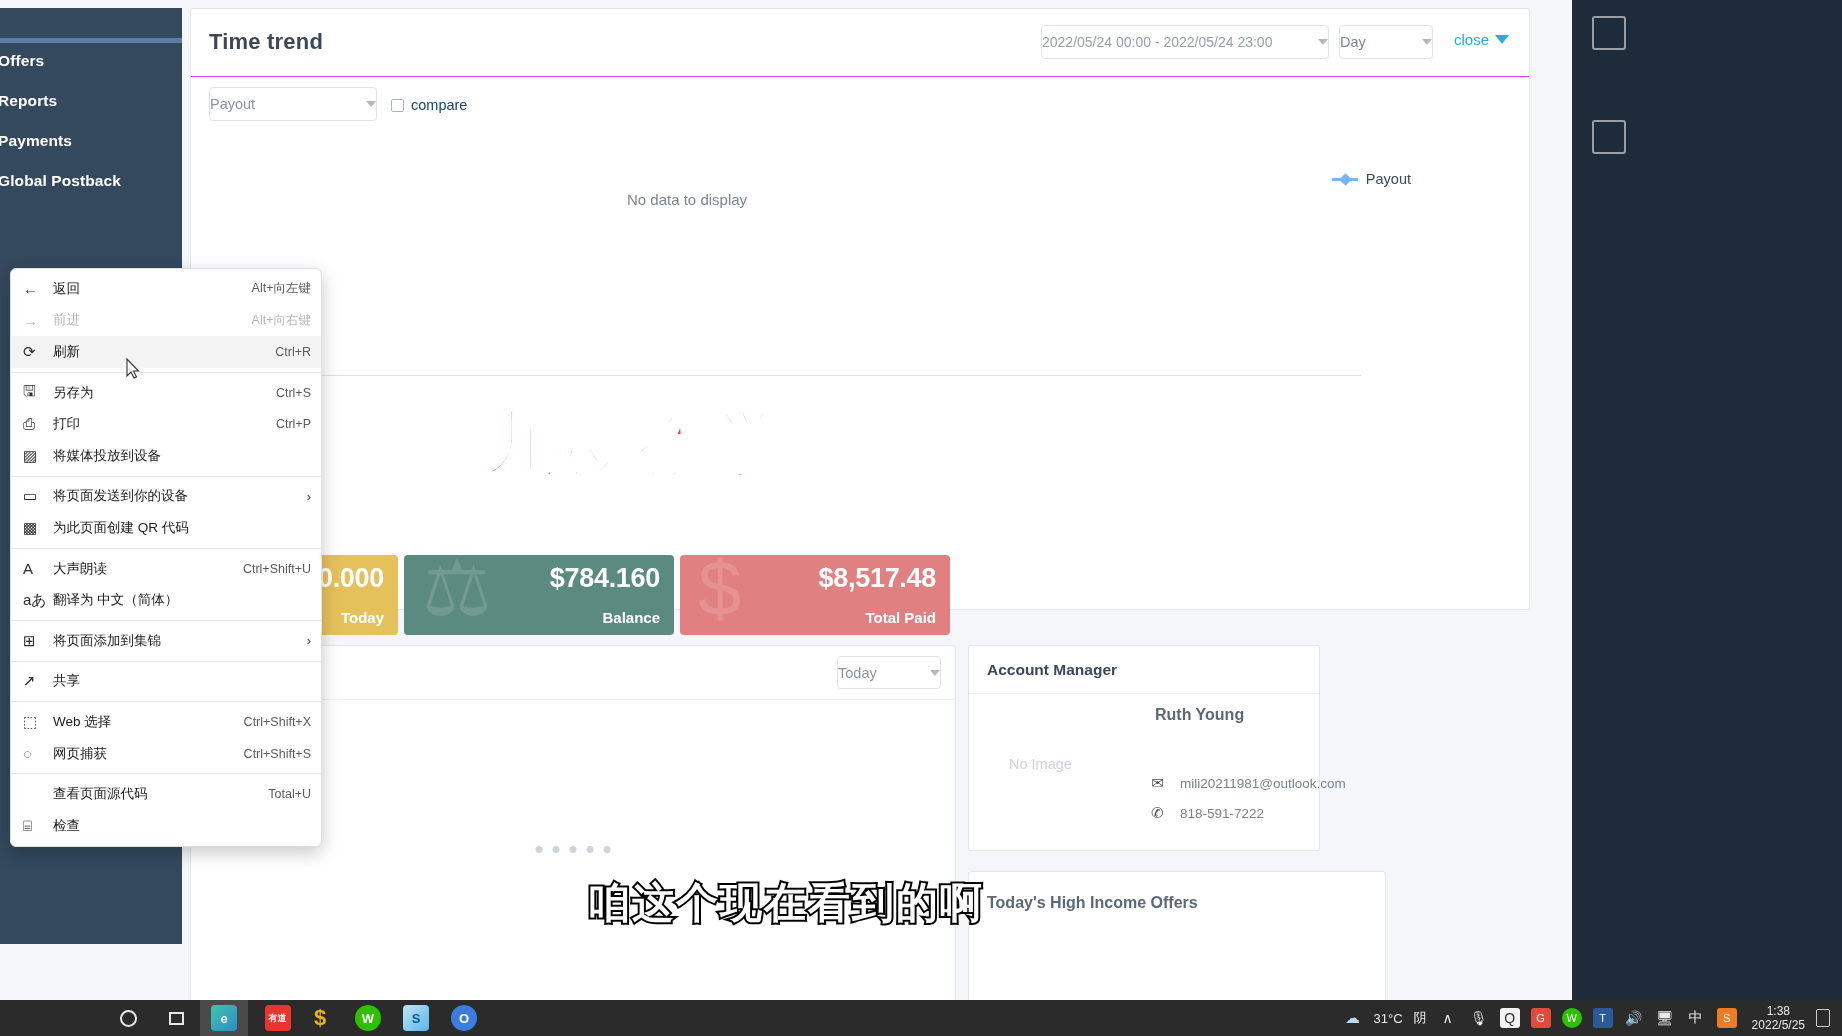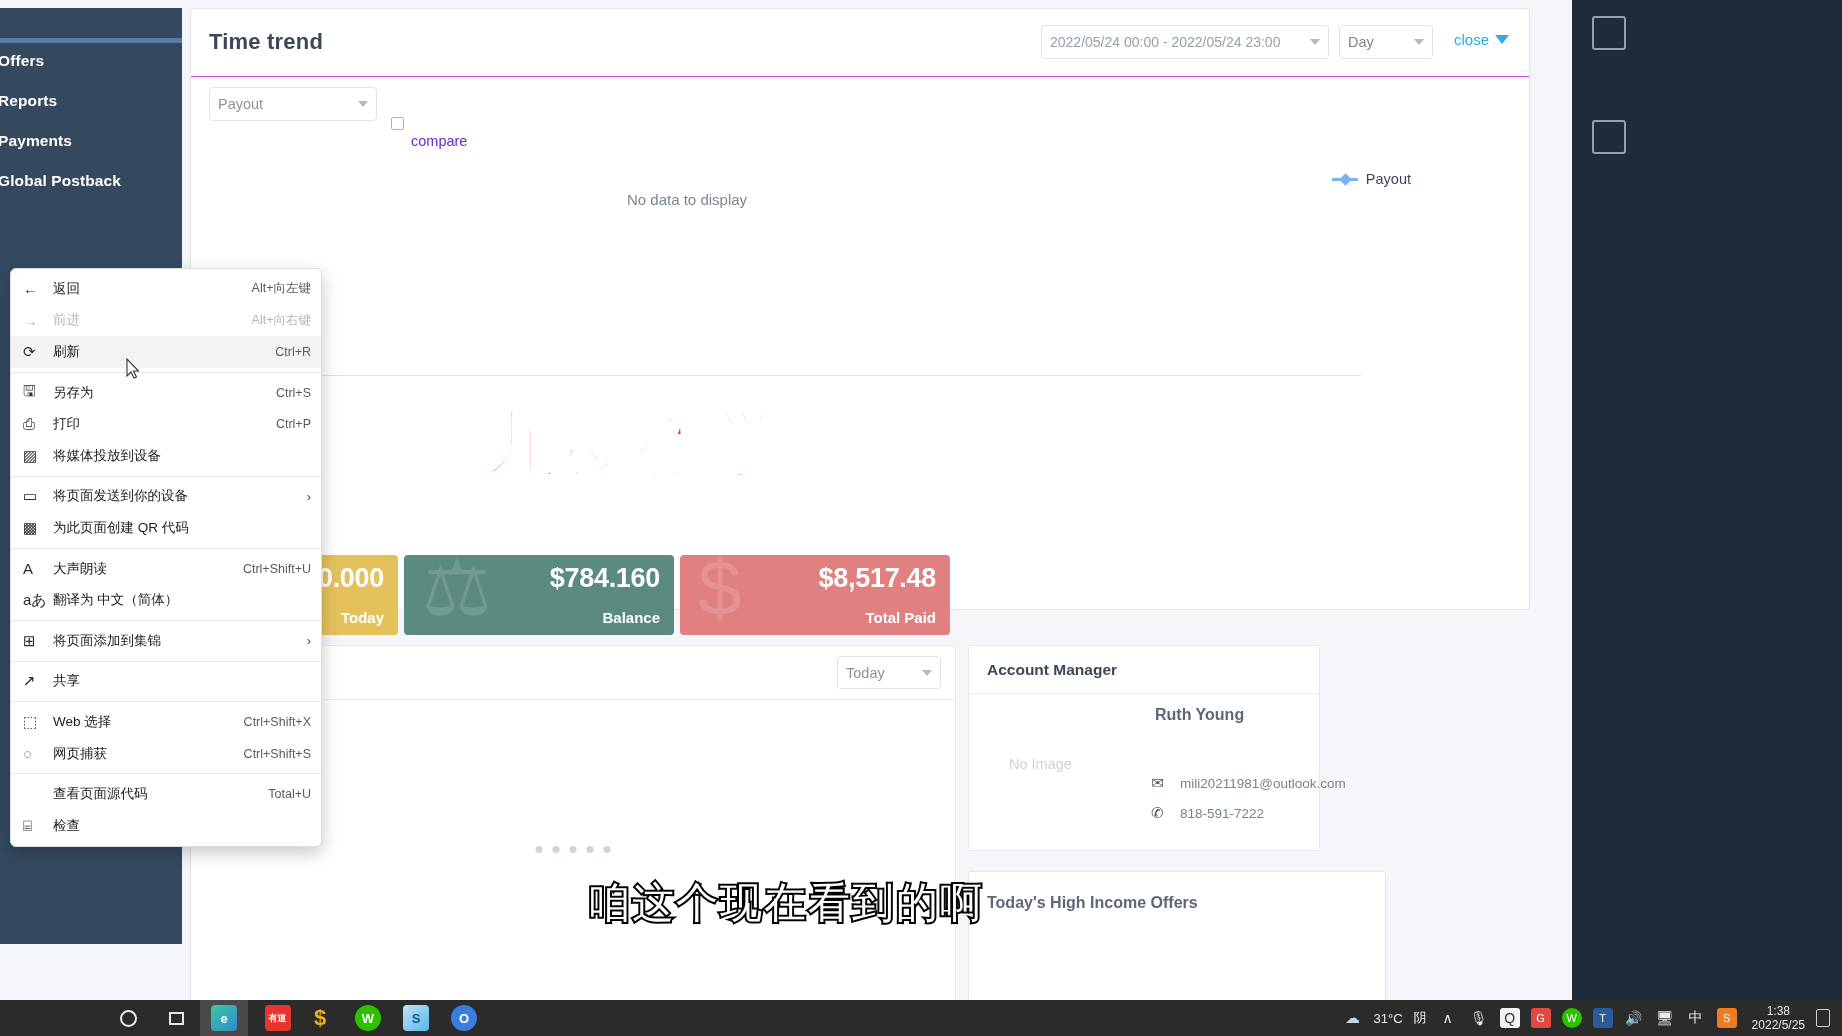--- a/index.html
+++ b/index.html
@@ -72,21 +72,21 @@
     position: relative; height: 68px; border-bottom: 1px solid #d946ef;
   }
   #tt-title {
     position: absolute; left: 18px; top: 20px;
     font-size: 22px; font-weight: bold; color: #3c4858; letter-spacing: .2px;
   }
   .ctrl-box {
     position: absolute;
     border: 1px solid #dfe3e8; border-radius: 4px; background: #fff;
     color: #9aa5b1; font-size: 14.5px;
-    display: flex; align-items: center; padding: 0 8px;
+    display: flex; align-items: center; padding: 0 0;
   }
   #daterange {
     right: 200px; top: 16px; width: 288px; height: 34px;
     justify-content: space-between;
   }
   #daterange .dr-text { color: #95a0ac; font-size: 14px; white-space: nowrap; }
   #granularity {
     right: 96px; top: 16px; width: 94px; height: 34px;
     justify-content: space-between; color: #7a8591;
   }
@@ -107,21 +107,21 @@
   #metric-select {
     position: absolute; left: 18px; top: 10px; width: 168px; height: 34px;
     justify-content: space-between; color: #8a949f;
   }
   #compare-wrap {
     position: absolute; left: 200px; top: 20px; display: flex; align-items: center; gap: 7px;
   }
   #compare-box {
     width: 13px; height: 13px; border: 1px solid #aab3bc; border-radius: 2px; background: #fff;
   }
-  #compare-label { font-size: 14.5px; color: #6d28d9; margin-top: 36px; }
+  #compare-label { font-size: 14.5px; color: #0c4a6e; }
 
   #chart-area { position: relative; height: 476px; }
   #nodata {
     position: absolute; left: 436px; top: 60px;
     color: #7b8794; font-size: 15px;
   }
   #legend {
     position: absolute; right: 118px; top: 40px; display: flex; align-items: center; gap: 8px;
   }
   #legend .lg-marker {
@@ -243,21 +243,21 @@
   
   #watermark {
     position: absolute; left: 484px; top: 396px; z-index: 50;
     font-size: 72px; font-weight: bold; color: #ff2b45;
     -webkit-text-stroke: 3px #ffffff;
     letter-spacing: 4px;
     font-family: "DejaVu Sans", "Liberation Sans", sans-serif;
   }
   #subtitle {
     position: absolute; left: 0; right: 0; top: 875px; z-index: 50;
-    text-align: center; font-size: 42px; font-weight: normal; color: #ffffff;
+    text-align: center; font-size: 42px; font-weight: bold; color: #ffffff;
     -webkit-text-stroke: 4px #000000;
     paint-order: stroke fill;
     letter-spacing: 2px;
     font-family: "DejaVu Sans", "Liberation Sans", sans-serif;
   }
 
   
   #taskbar {
     position: absolute; left: 0; bottom: 0; width: 1842px; height: 36px;
     background: #2b2b2b; display: flex; align-items: center; z-index: 80;

